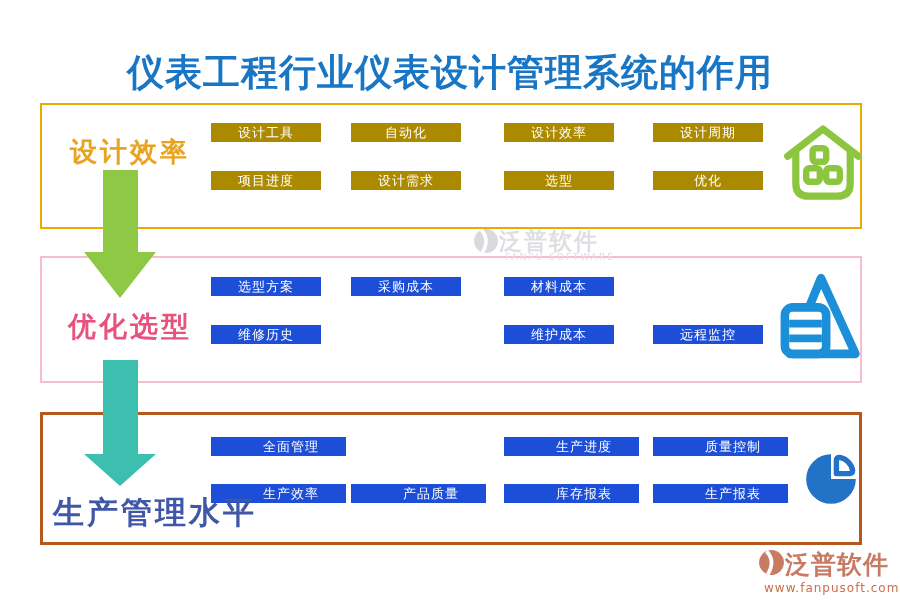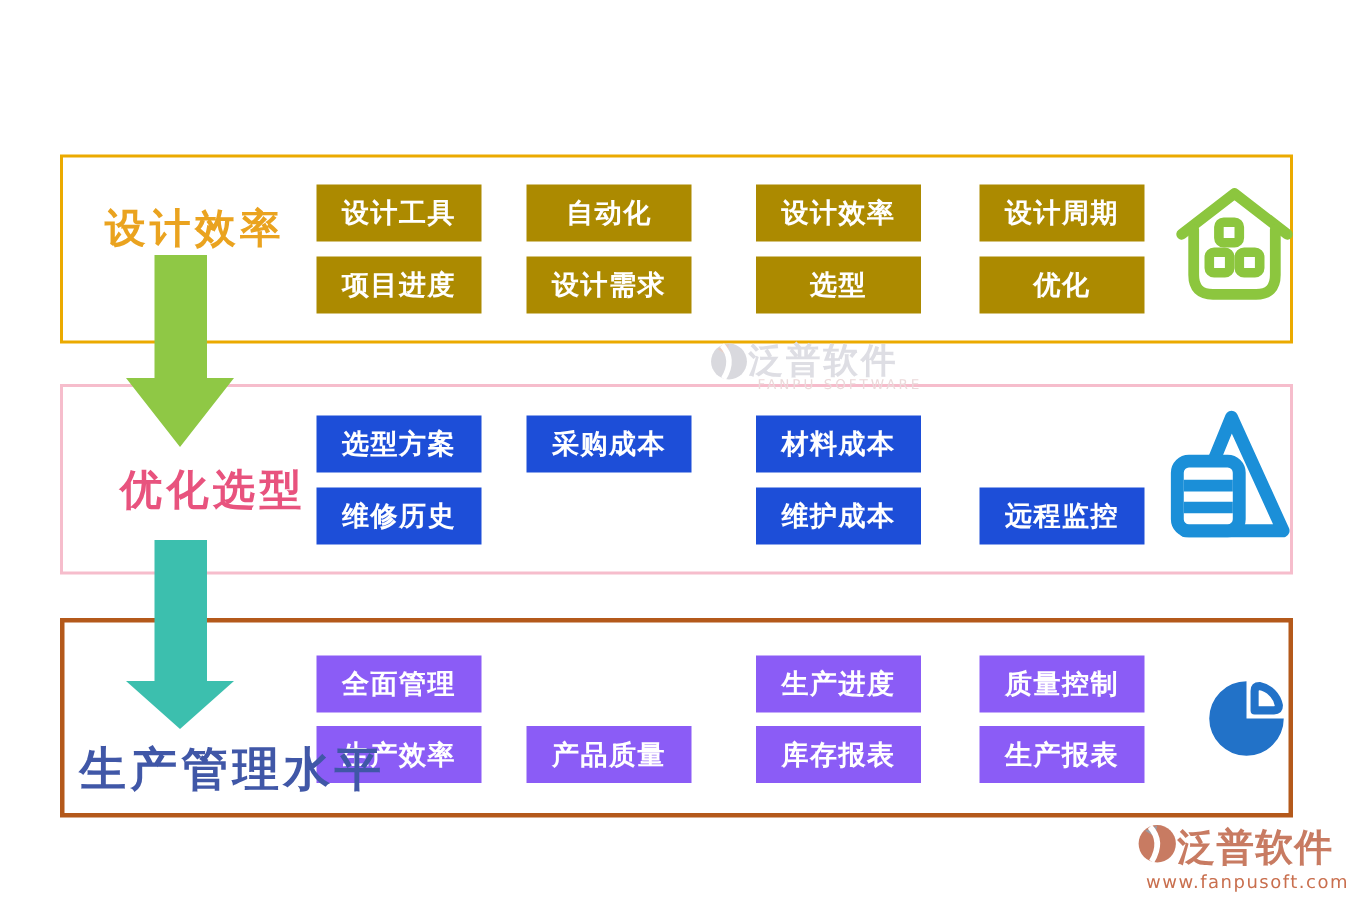--- a/index.html
+++ b/index.html
@@ -13,30 +13,30 @@
     font-size:37px;font-weight:bold;color:#1976C5;letter-spacing:1px;
   }
   
   .box{position:absolute;left:40px;width:822px;background:#fff;box-sizing:border-box;}
   .box1{top:103px;height:126px;border:2px solid #EBAA00;}
   .box2{top:256px;height:127px;border:2px solid #F6BDCC;}
   .box3{top:412px;height:133px;border:3px solid #B4591B;}
   
   .sec-label{position:absolute;font-weight:bold;letter-spacing:3px;z-index:4;}
   .lbl1{left:70px;top:134px;font-size:27px;color:#EAA31F;}
-  .lbl2{left:80px;top:308px;font-size:28px;color:#E8537E;}
+  .lbl2{left:68px;top:308px;font-size:28px;color:#E8537E;}
   .lbl3{left:53px;top:492px;font-size:31px;color:#4057A7;}
   
   .tag{
-    position:absolute;width:110px;height:38px;display:flex;align-items:center;justify-content:center;
-    color:#fff;font-weight:bold;font-size:18px;z-index:2;letter-spacing:1px;
+    position:absolute;width:110px;height:19px;display:flex;align-items:center;justify-content:center;
+    color:#fff;font-weight:normal;font-size:13px;z-index:2;letter-spacing:1px;
   }
   .s1{background:#AC8A00;}
   .s2{background:#1d4ed8;}
-  .s3{background:#8b5cf6;}
+  .s3{background:#1d4ed8;padding-left:25px;}
   .c1{left:211px}.c2{left:351px}.c3{left:504px}.c4{left:653px}
   .s1.r1{top:123px}.s1.r2{top:171px}
   .s2.r1{top:277px}.s2.r2{top:325px}
   .s3.r1{top:437px}.s3.r2{top:484px}
   
   .arrow{position:absolute;z-index:5;}
   .arrow1{left:80px;top:168px;}
   .arrow2{left:80px;top:358px;}
   
   .sec-icon{position:absolute;z-index:3;}
@@ -50,20 +50,21 @@
   .wm-corner{position:absolute;left:758px;top:548px;z-index:6;}
   .wm-corner-row{display:flex;align-items:center;}
   .wm-corner .brand{font-size:25px;font-weight:bold;color:#C87B62;letter-spacing:1px;}
   .wm-corner .url{font-size:12px;color:#C96F4E;margin-top:0px;margin-left:6px;letter-spacing:1px;}
 </style>
 </head>
 <body>
 
 <div id="stage">
 
+  <div class="title">仪表工程行业仪表设计管理系统的作用</div>
 
   <div class="box box1"></div>
   <div class="box box2"></div>
   <div class="box box3"></div>
 
   <div class="sec-label lbl1">设计效率</div>
   <div class="sec-label lbl2">优化选型</div>
   <div class="sec-label lbl3">生产管理水平</div>
 
   <div class="tag s1 r1 c1">设计工具</div>

